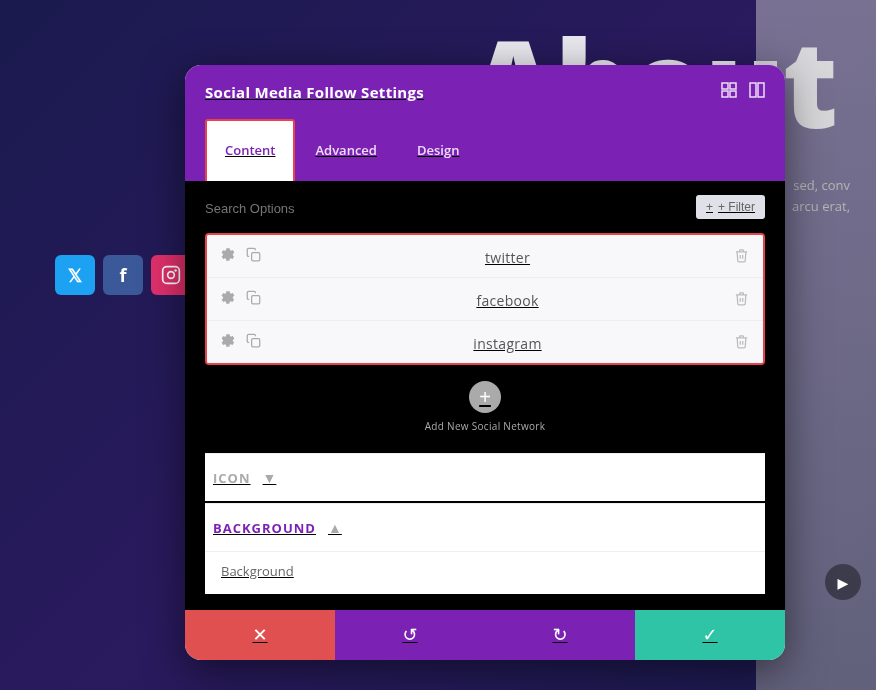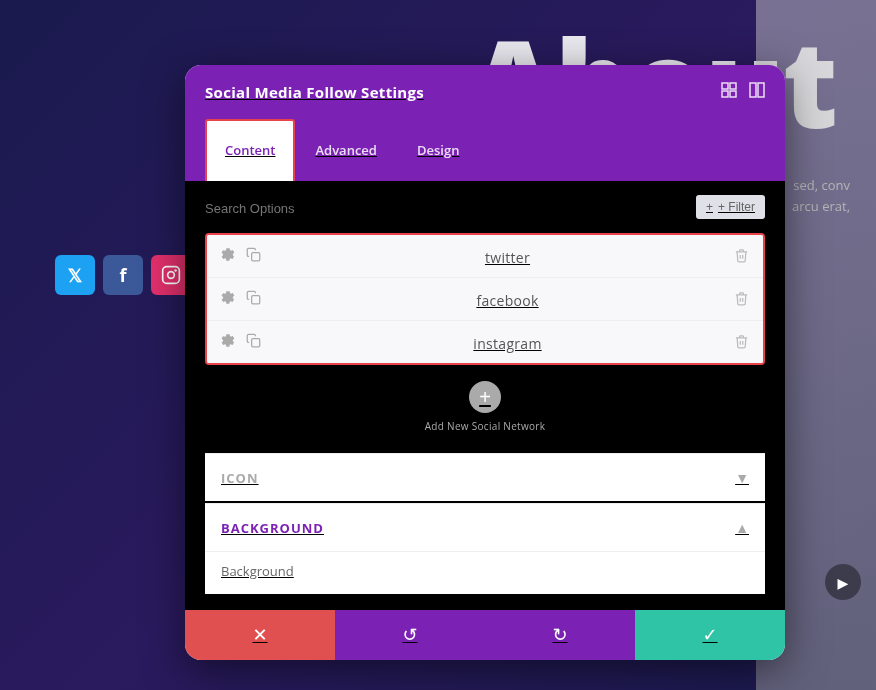--- a/index.html
+++ b/index.html
@@ -289,22 +289,21 @@
 
     
     .accordion-section {
       background: white;
       margin-bottom: 2px;
     }
 
     .accordion-header {
       display: flex;
       align-items: center;
-      justify-content: space-between;
-      padding: 14px 16px;
+      padding: 14px 8px;
       cursor: pointer;
       border-top: 1px solid #eee;
       gap: 12px;
     }
 
     .accordion-title {
       font-size: 13px;
       font-weight: 700;
       color: #aaa;
       text-transform: uppercase;

